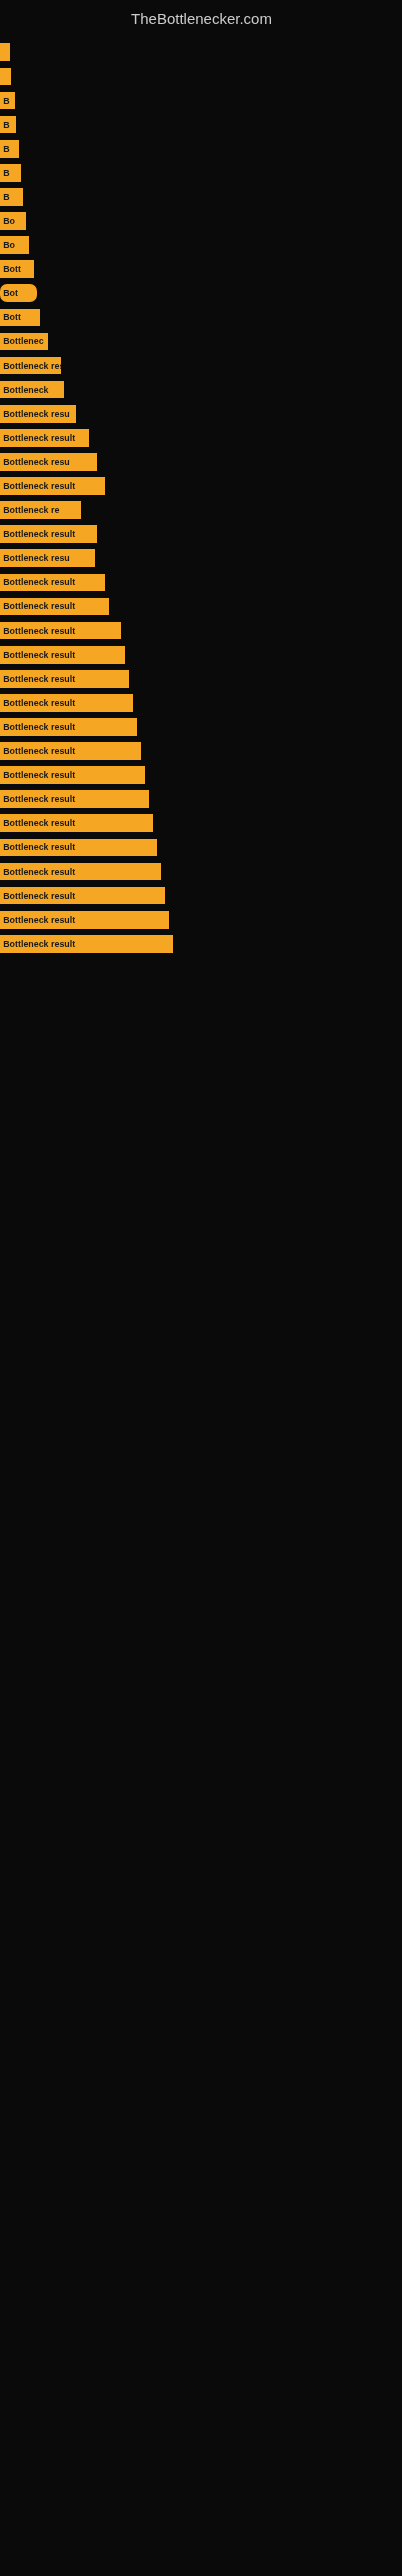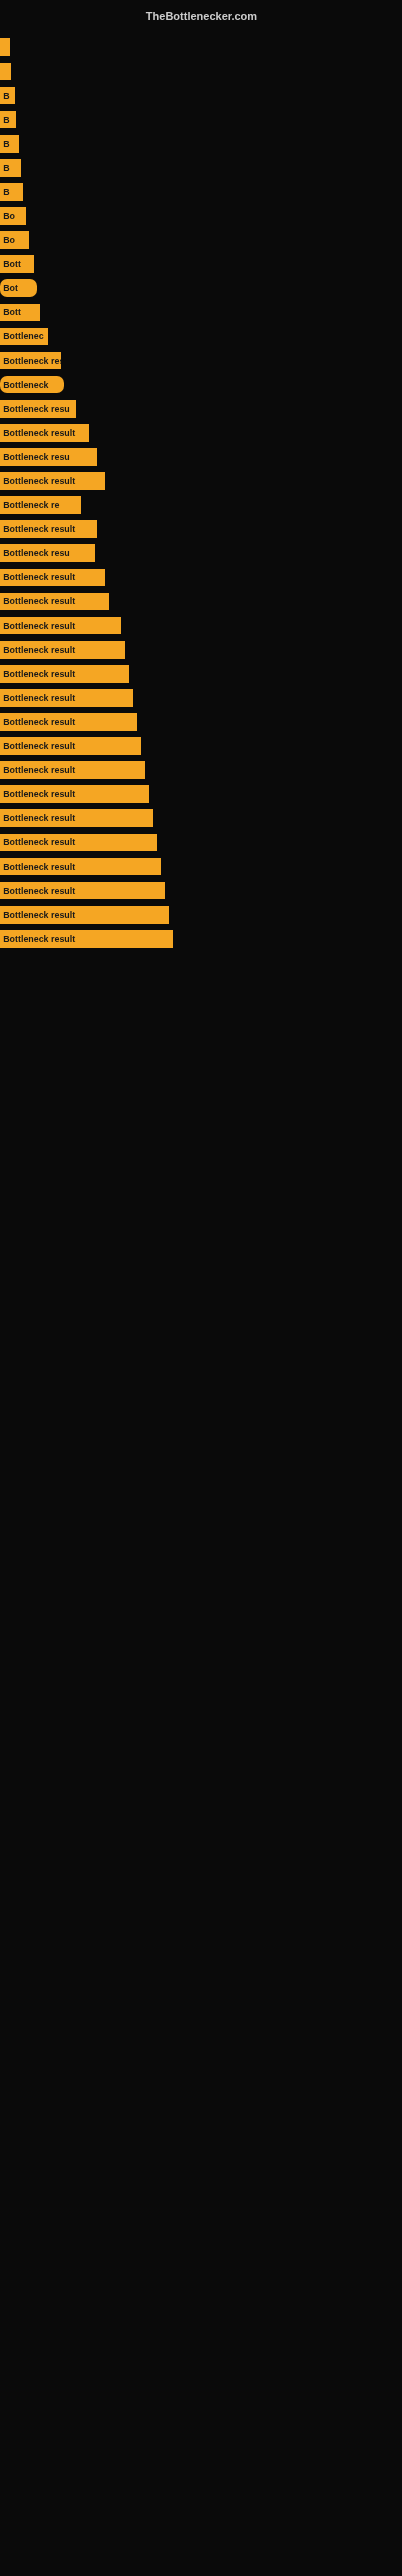--- a/index.html
+++ b/index.html
@@ -11,24 +11,24 @@
     body {
       width: 403px;
       min-height: 2576px;
       background-color: #0a0a0a;
       font-family: Arial, sans-serif;
       position: relative;
     }
 
     .site-title {
       color: #cccccc;
-      font-size: 11px;
+      font-size: 15px;
       text-align: center;
       padding: 9.7px 0 6.4px 0;
-      font-weight: bold;
+      font-weight: normal;
     }
 
     .bars-container {
       padding: 8px 0;
       display: flex;
       flex-direction: column;
       gap: 0px;
     }
 
     .bar-row {
@@ -124,21 +124,21 @@
       <div class="bar" style="width: 48px;">
         <span class="bar-label">Bottlenec</span>
       </div>
     </div>
     <div class="bar-row">
       <div class="bar" style="width: 61px;">
         <span class="bar-label">Bottleneck res</span>
       </div>
     </div>
     <div class="bar-row">
-      <div class="bar" style="width: 64px; border-radius: 7px;">
+      <div class="bar" style="width: 64px;">
         <span class="bar-label">Bottleneck</span>
       </div>
     </div>
     <div class="bar-row">
       <div class="bar" style="width: 76px;">
         <span class="bar-label">Bottleneck resu</span>
       </div>
     </div>
     <div class="bar-row">
       <div class="bar" style="width: 89px;">

